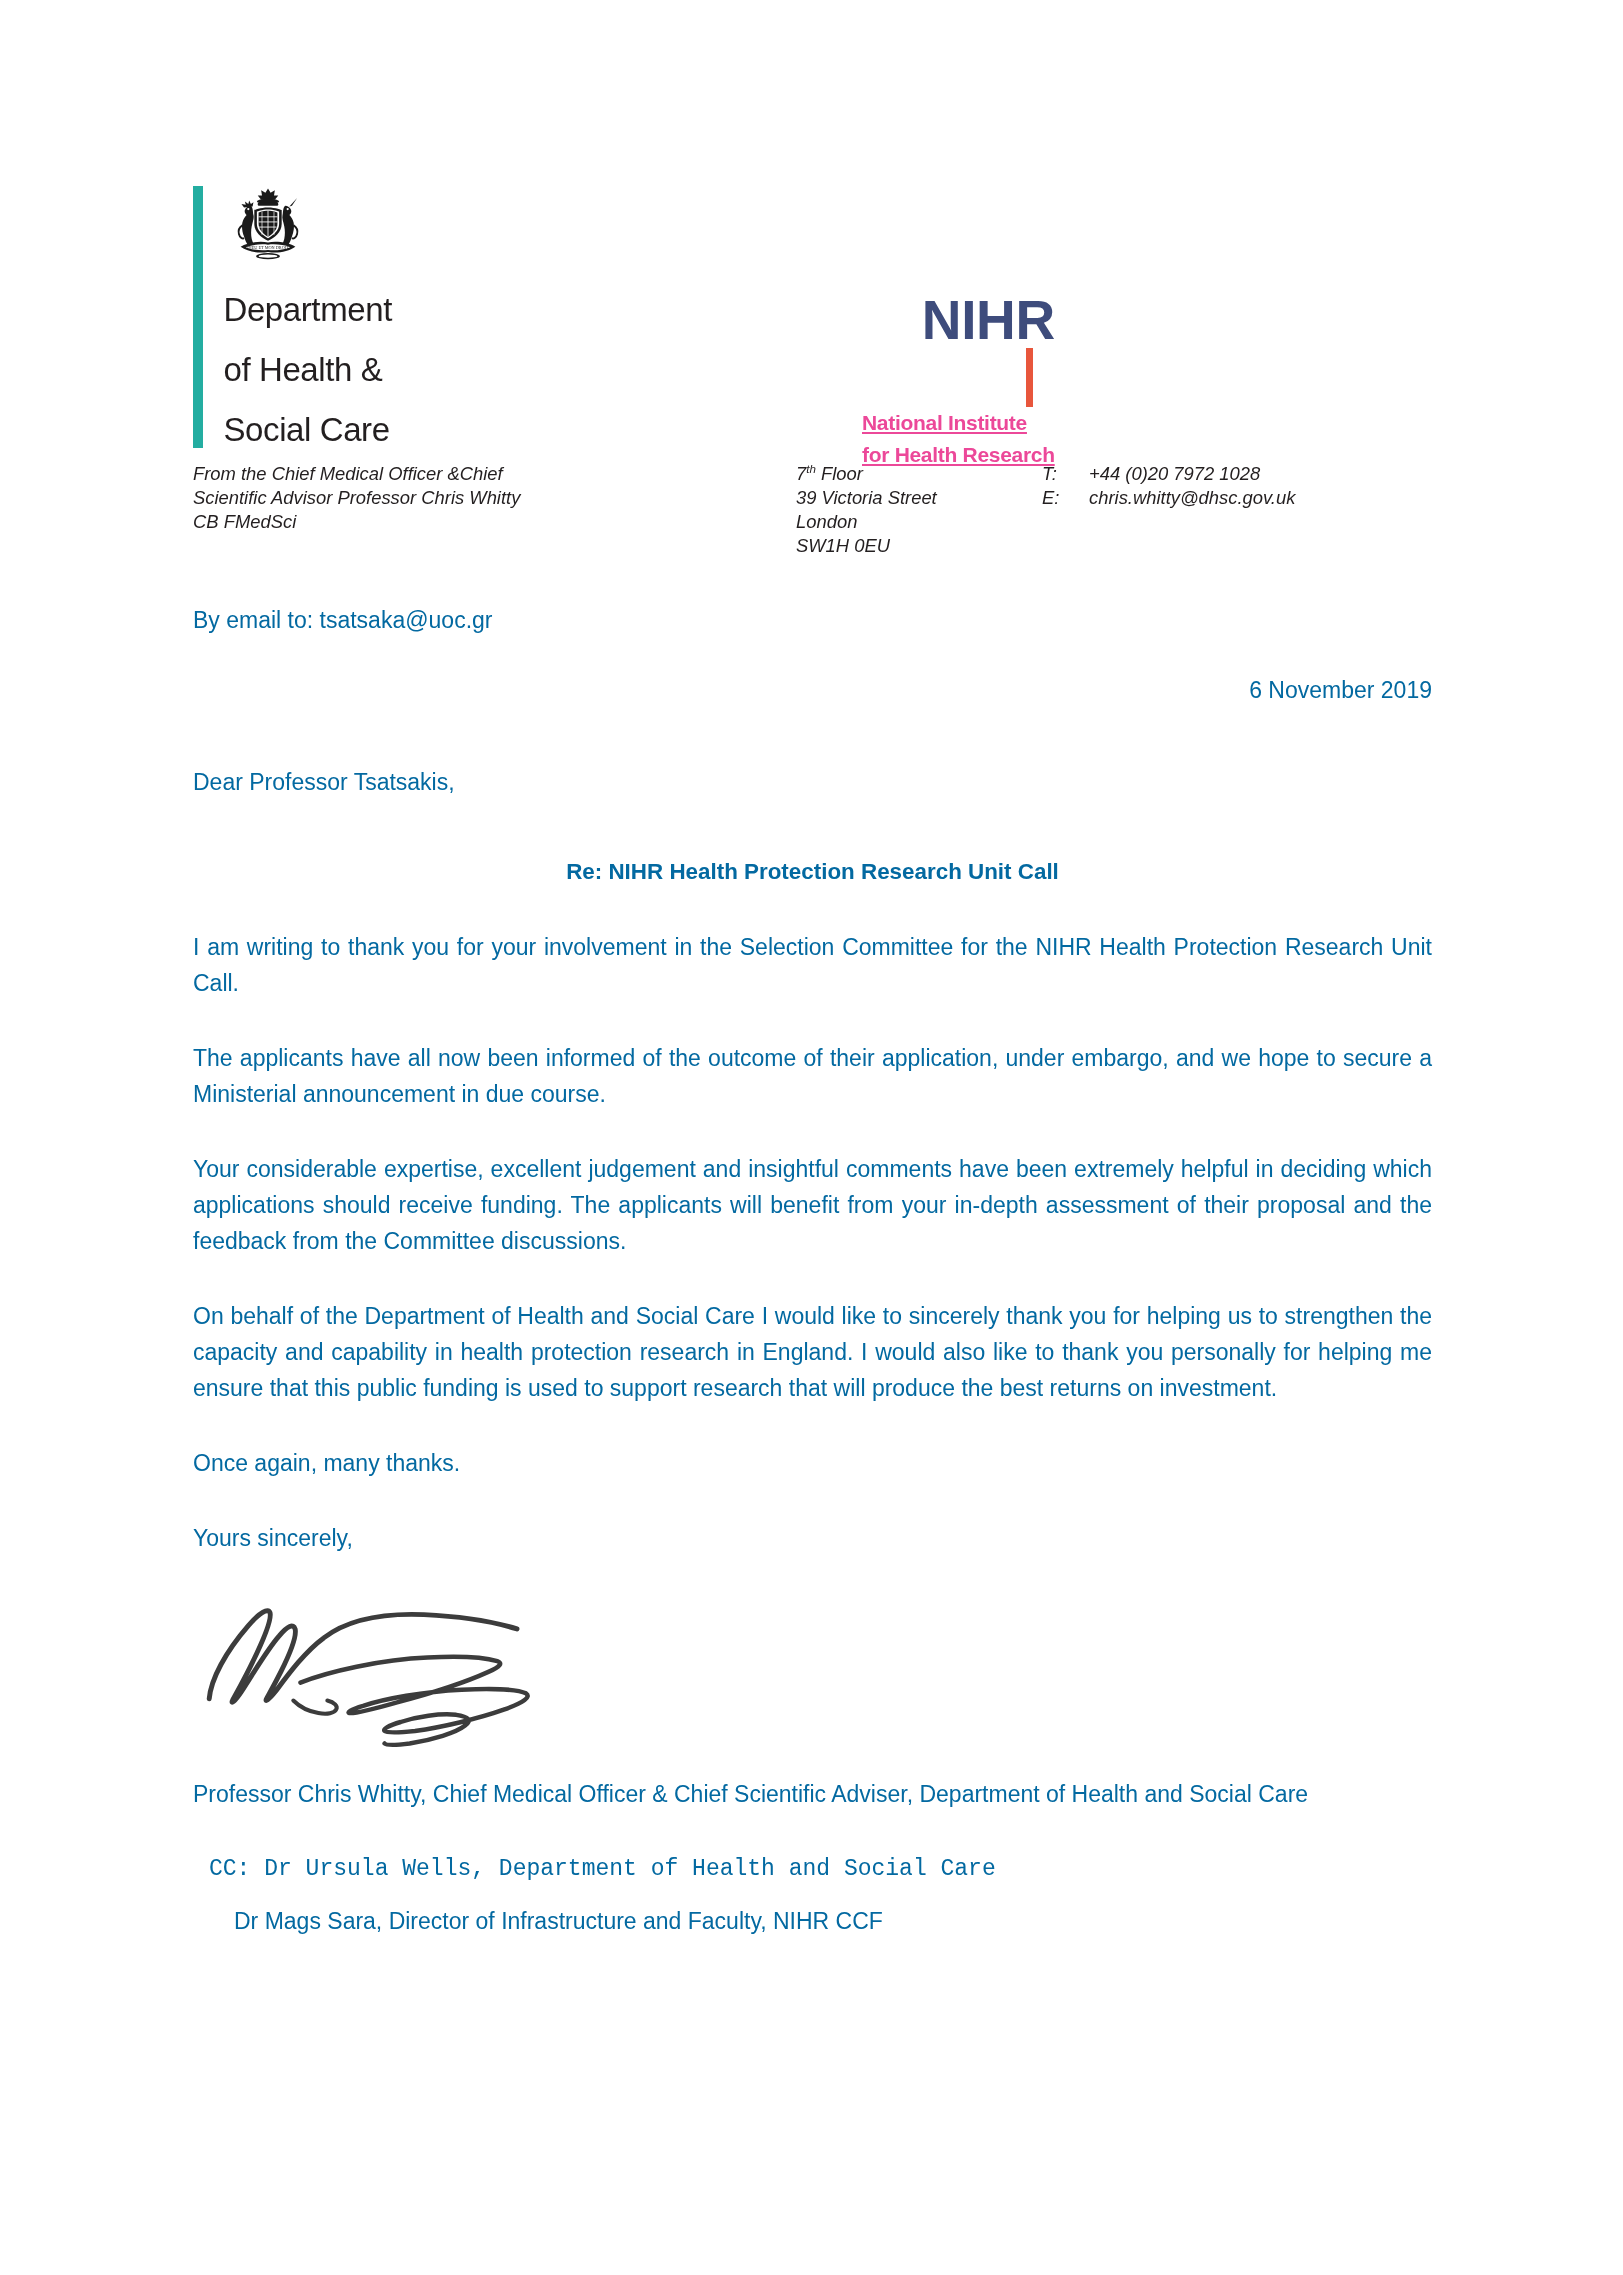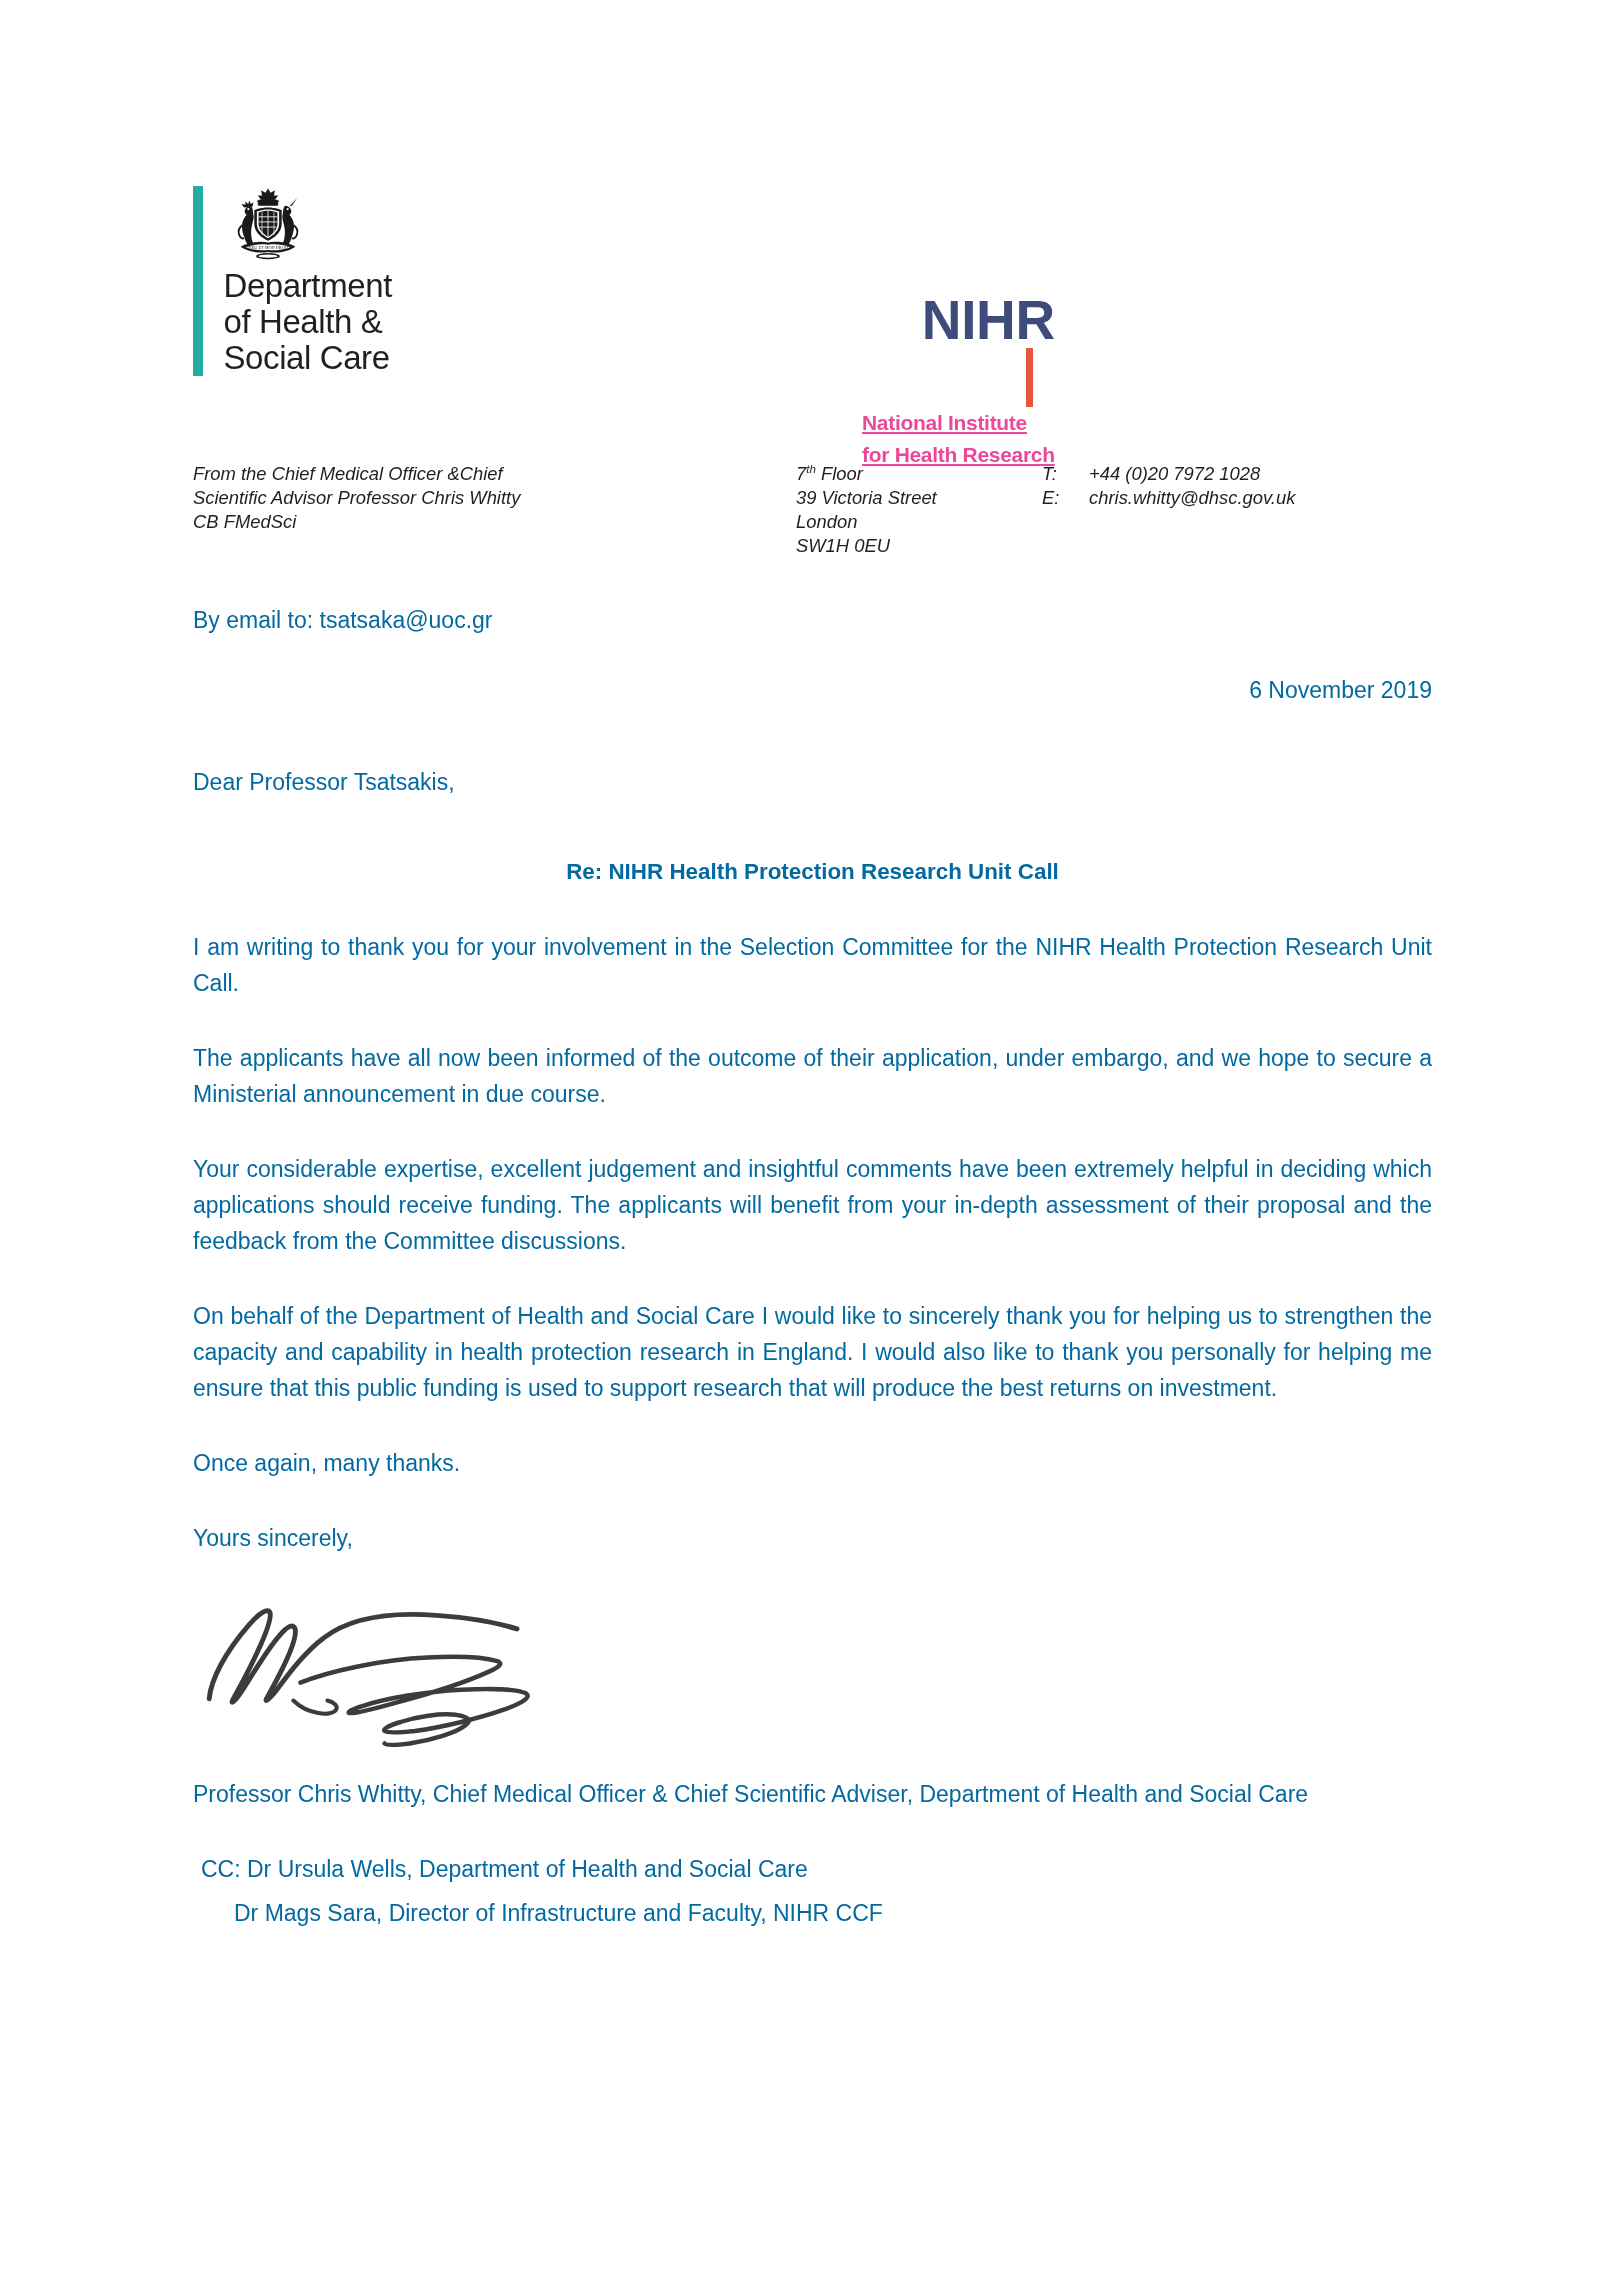--- a/index.html
+++ b/index.html
@@ -37,20 +37,21 @@
   }
   .dhsc-bar {
     width: 9.9px;
     background: #23ADA1;
     flex: 0 0 auto;
     margin-right: 20.6px;
   }
   .dhsc-right {
     display: flex;
     flex-direction: column;
+    gap: 24px;
   }
   .crest {
     width: 86px;
     height: 77px;
     margin-bottom: 5.4px;
     margin-left: 1.8px;
   }
   .dhsc-name {
     font-family: "Liberation Sans", sans-serif;
     font-size: 33px;
@@ -186,21 +187,21 @@
   }
 
   .signoff {
     margin: 19.7px 0 0 0;
     text-align: left;
     width: 1164px;
   }
   .cc-block {
     margin: 39px 0 0 0;
   }
-  .cc-line-1 { margin: 8px; }
+  .cc-line-1 { margin: 16px; font-family: Liberation Mono, monospace; }
   .cc-line-2 { margin: 0; padding-left: 41px; }
 </style>
 </head>
 <body>
 
 <div class="page">
 
   <div class="letterhead">
 
     <div class="dhsc-logo">

